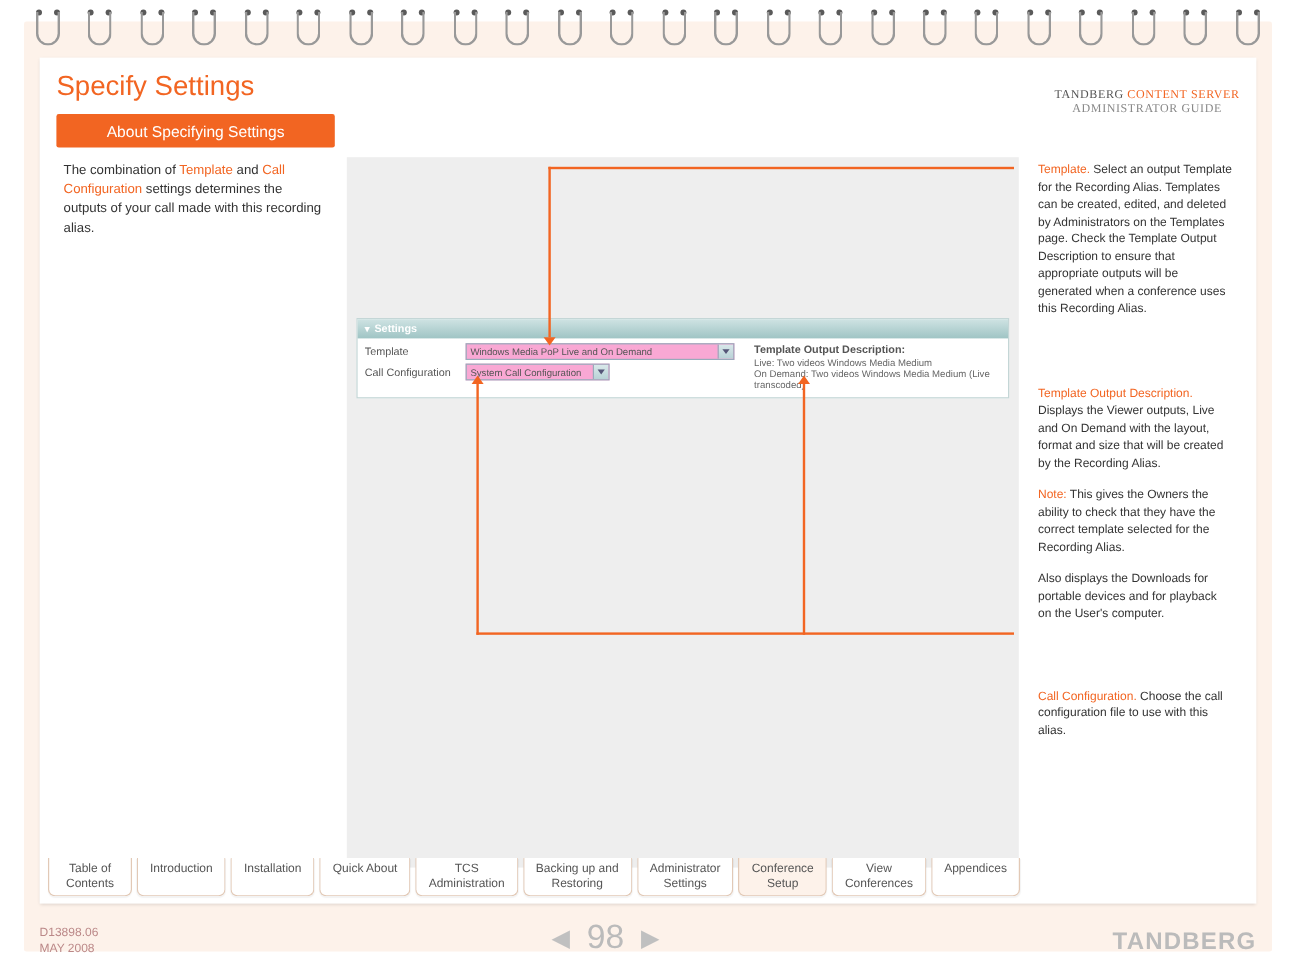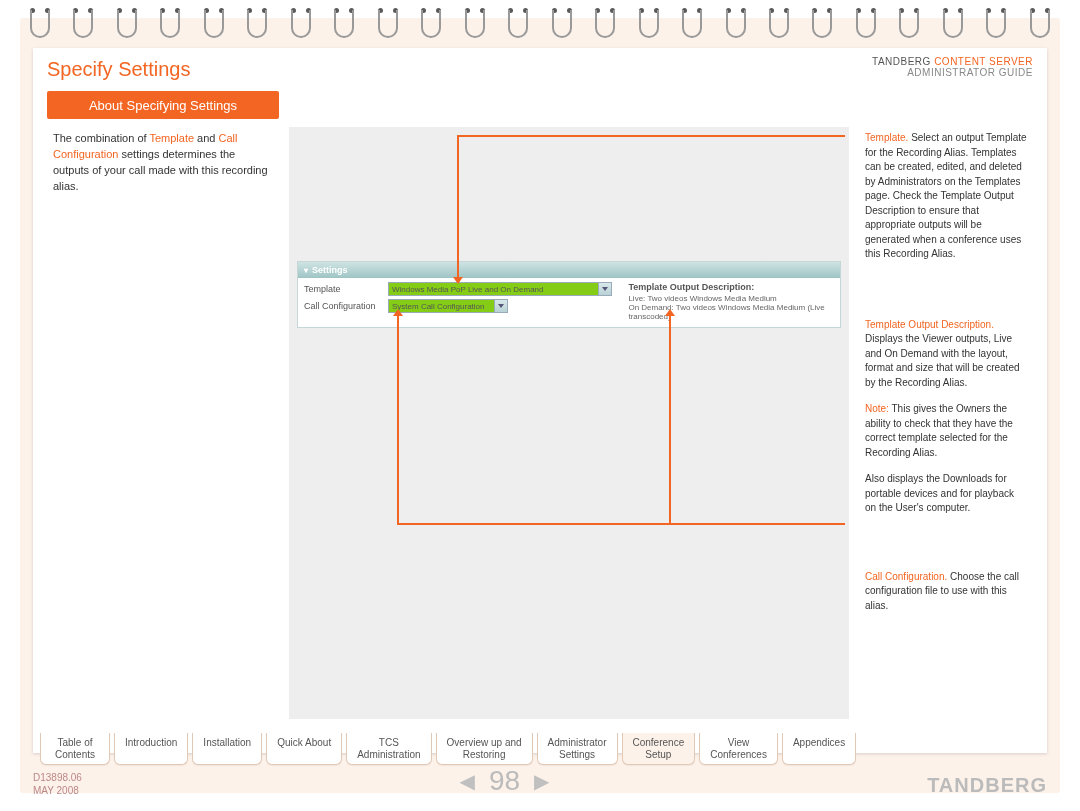--- a/index.html
+++ b/index.html
@@ -41,25 +41,25 @@
     left: 33px; right: 33px; top: 48px; bottom: 58px;
     background: #ffffff;
     box-shadow: 0 1px 3px rgba(0,0,0,0.15);
     padding: 12px 14px 8px 14px;
   }
   .breadcrumb {
     font-size: 13px; color: #aaa; font-weight: 400;
   }
   .breadcrumb .cont { font-style: italic; }
   .page-title {
-    font-size: 20px; color: #f26522; font-weight: 400; margin-top:-2px;
+    font-size: 23px; color: #f26522; font-weight: 400; margin-top:-2px;
   }
   .top-right {
-    position: absolute; right: 14px; top: 8px; text-align: right;
-    font-size: 10px; letter-spacing: 0.5px;
+    position: absolute; right: 14px; top: 26px; text-align: center;
+    font-size: 10px; letter-spacing: 0.5px; font-family: Liberation Serif, serif;
   }
   .top-right .line1 { color:#555; }
   .top-right .line1 .orange { color:#f26522; }
   .top-right .line2 { color:#888; }
   .tabs-row {
     display:flex; gap:10px; margin-top:10px;
   }
   .tab {
     background:#f26522; color:#fff; font-size:13px;
     display:flex; align-items:center; justify-content:center;
@@ -96,21 +96,21 @@
     color:#fff; font-size:9px; font-weight:bold;
     padding:2px 6px; display:flex; align-items:center; gap:4px;
   }
   .settings-hdr .tri { font-size:8px; }
   .settings-body { display:flex; padding:4px 6px 6px 6px; gap:16px; }
   .settings-body .lcol { width:60%; }
   .settings-body .rcol { width:40%; color:#666; }
   .frow { display:flex; align-items:center; gap:6px; margin-bottom:3px; }
   .flabel { width:78px; font-size:9px; color:#555; }
   .fselect {
-    flex:1; height:14px; border:1px solid #9ab; background:#84cc16;
+    flex:1; height:14px; border:1px solid #9ab; background:#f9a8d4;
     font-size:8px; padding:0 14px 0 3px; position:relative;
     display:flex; align-items:center; overflow:hidden; white-space:nowrap;
   }
   .fselect::after {
     content:''; position:absolute; right:0; top:0; bottom:0; width:12px;
     background:linear-gradient(#d9e8ea,#b8d2d6); border-left:1px solid #9ab;
   }
   .fselect .caret {
     position:absolute; right:3px; top:4px; width:0;height:0;
     border-left:3px solid transparent; border-right:3px solid transparent;
@@ -119,21 +119,21 @@
   }
   .rcol .hdr { font-weight:bold; font-size:9px; color:#555; margin-bottom:2px;}
   .rcol .line { font-size:8px; color:#666; }
   
   .callout { position:absolute; background:#f26522; }
   .arrowhead {
     position:absolute; width:0; height:0;
   }
   
   .nav-tabs {
-    position:absolute; left:40px; bottom:46px; display:flex; gap:4px;
+    position:absolute; left:40px; bottom:64px; display:flex; gap:4px;
     z-index:20;
   }
   .nav-tab {
     background:#fff; border:1px solid #e2c9b6; border-top:none;
     border-radius:0 0 6px 6px;
     font-size:10px; color:#555; text-align:center;
     padding:4px 10px; min-width:70px; line-height:1.15;
     box-shadow:0 1px 1px rgba(0,0,0,0.05);
   }
   .nav-tab.active { background:#fdf2ea; }
@@ -374,21 +374,21 @@
       <div>Installation</div>
     </div>
     <div class="nav-tab">
       <div>Quick About</div>
     </div>
     <div class="nav-tab">
       <div>TCS</div>
       <div>Administration</div>
     </div>
     <div class="nav-tab">
-      <div>Overview up and</div>
+      <div>Backing up and</div>
       <div>Restoring</div>
     </div>
     <div class="nav-tab">
       <div>Administrator</div>
       <div>Settings</div>
     </div>
     <div class="nav-tab active">
       <div>Conference</div>
       <div>Setup</div>
     </div>

